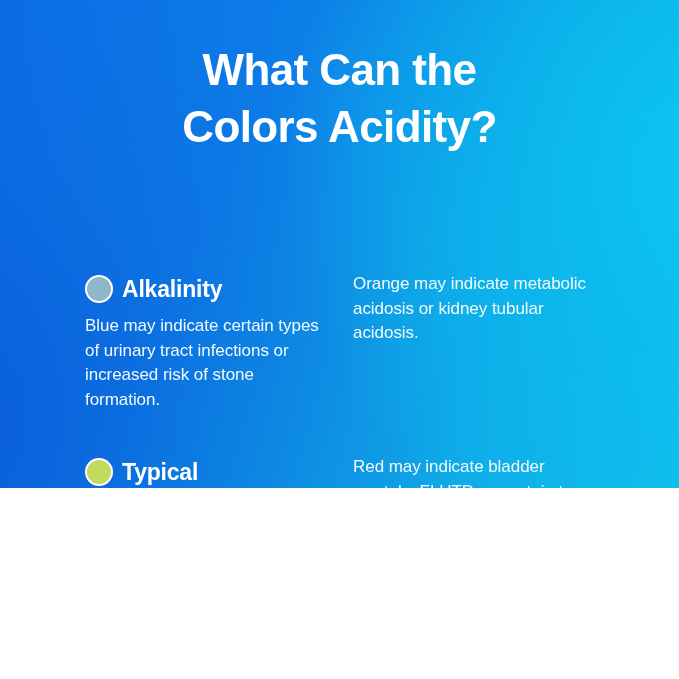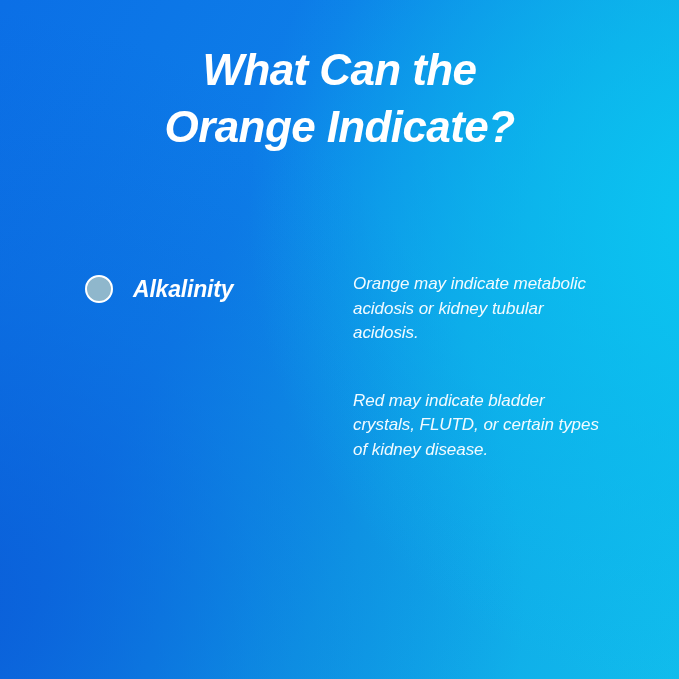--- a/index.html
+++ b/index.html
@@ -9,28 +9,27 @@
   body {
     width: 679px;
     height: 679px;
     overflow: hidden;
     font-family: "Liberation Sans", sans-serif;
     -webkit-font-smoothing: antialiased;
   }
   .poster {
     position: relative;
     width: 679px;
-    height: 679px;
+    height: 488px;
     box-sizing: border-box;
     background:
       radial-gradient(circle at 108% 32%, rgba(10,200,242,0.95) 0%, rgba(10,195,240,0.55) 26%, rgba(12,160,225,0.0) 56%),
       radial-gradient(circle at -10% 88%, rgba(10,88,214,0.85) 0%, rgba(10,95,216,0.35) 34%, rgba(12,120,220,0.0) 62%),
       linear-gradient(118deg, #0b6fe6 0%, #0d7ee8 34%, #0fa0e6 62%, #11bcec 100%);
     overflow: hidden;
-    font-style: italic;
   }
 
   
   .title-block {
     position: absolute;
     left: 0;
     right: 0;
     top: 41px;
     text-align: center;
     padding: 0 40px;
@@ -57,21 +56,21 @@
     grid-template-rows: auto auto;
     row-gap: 43px;
     column-gap: 0px;
   }
   .item {
     position: relative;
   }
   .item-head {
     display: flex;
     align-items: center;
-    gap: 20px;
+    gap: 9px;
     height: 34px;
     margin-bottom: 8px;
   }
   .swatch {
     width: 28px;
     height: 28px;
     border-radius: 50%;
     border: 2px solid #ffffff;
     box-sizing: border-box;
     flex: 0 0 auto;
@@ -96,37 +95,42 @@
     max-width: 248px;
   }
 </style>
 </head>
 <body>
 
 <div class="poster">
 
   <div class="title-block">
     <span class="title-line">What Can the</span>
-    <span class="title-line">Orange Indicate?</span>
+    <span class="title-line">Colors Acidity?</span>
   </div>
 
   <div class="grid">
 
     <div class="item col-left">
       <div class="item-head">
         <span class="swatch" style="background:#8fb7cc;"></span>
         <span class="item-title">Alkalinity</span>
       </div>
+      <div class="item-desc">Blue may indicate certain types of urinary tract infections or increased risk of stone formation.</div>
     </div>
 
     <div class="item col-right">
       <div class="item-desc">Orange may indicate metabolic acidosis or kidney tubular acidosis.</div>
     </div>
 
     <div class="item col-left">
+      <div class="item-head">
+        <span class="swatch" style="background:#c3da5c;"></span>
+        <span class="item-title">Typical</span>
+      </div>
     </div>
 
     <div class="item col-right">
       <div class="item-desc">Red may indicate bladder crystals, FLUTD, or certain types of kidney disease.</div>
     </div>
 
   </div>
 </div>
 
 </body></html>

